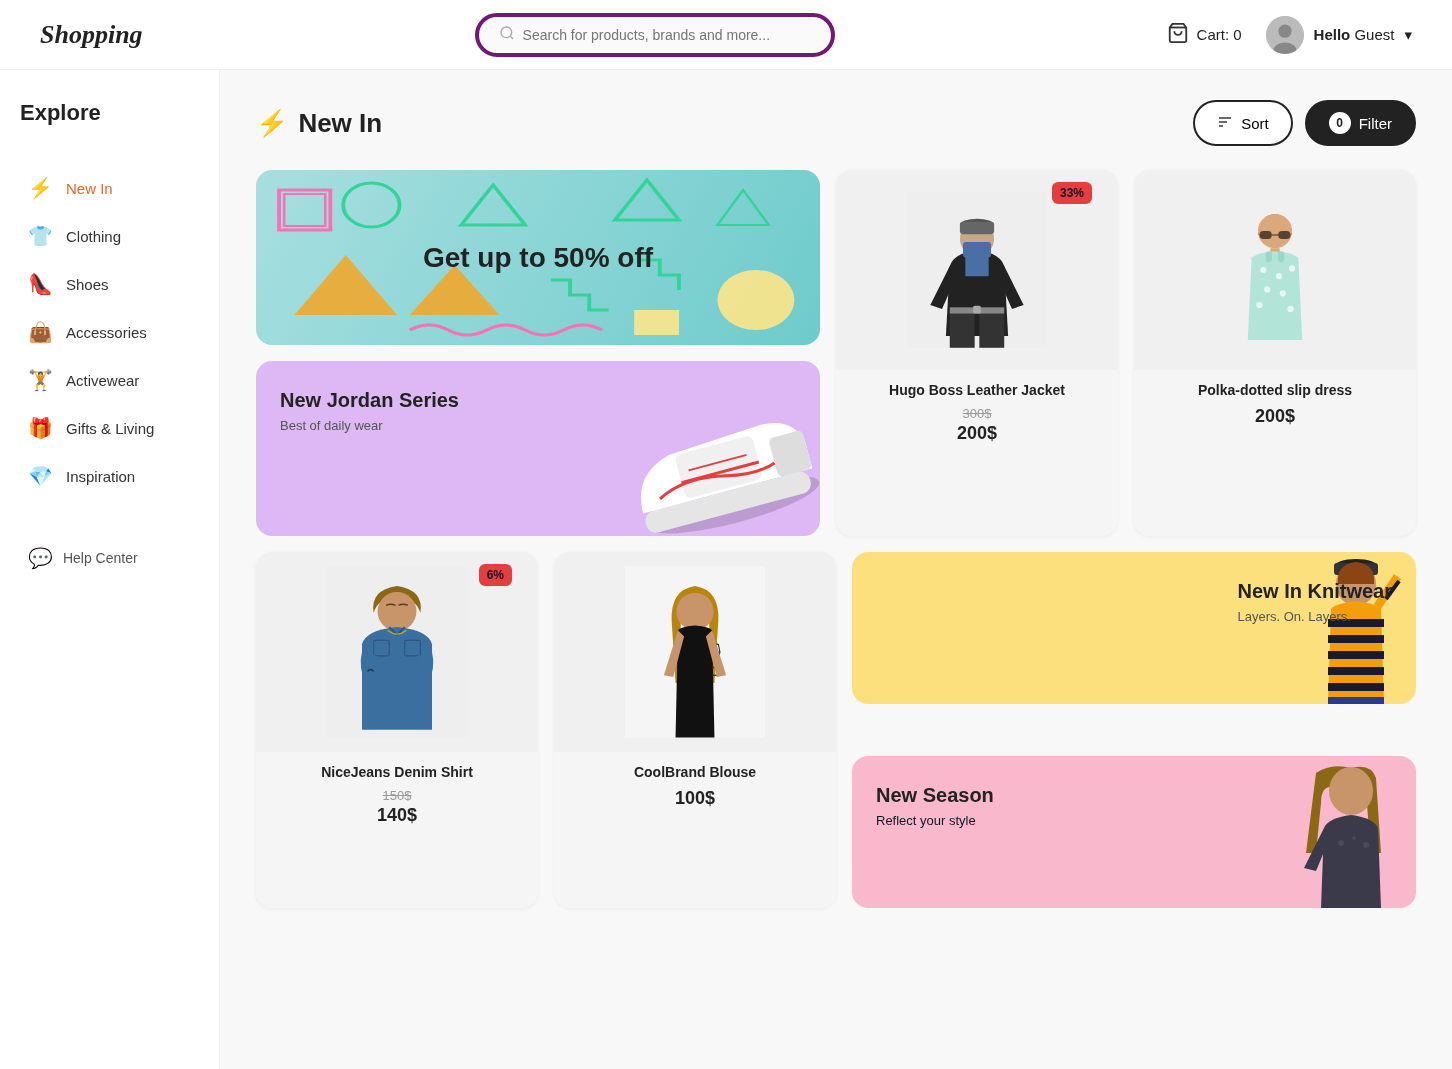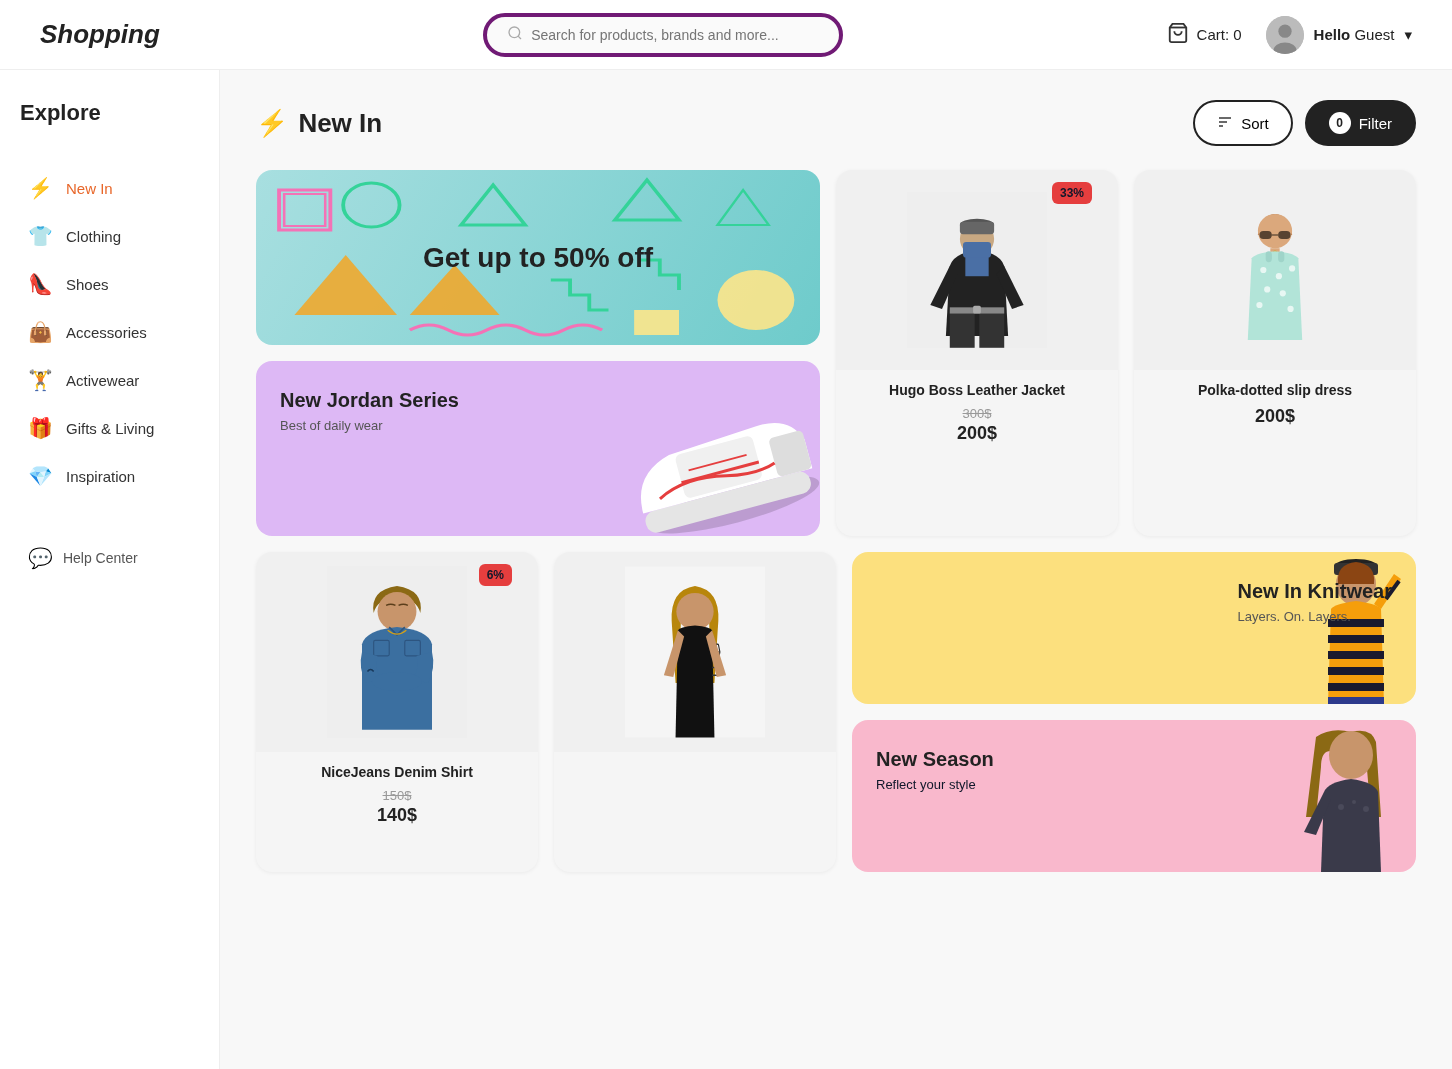--- a/index.html
+++ b/index.html
@@ -4,21 +4,21 @@
   <style>
     * { box-sizing: border-box; margin: 0; padding: 0; }
     body { font-family: -apple-system, BlinkMacSystemFont, 'Segoe UI', sans-serif; background: #f8f8f8; color: #222; }
 
     
     .header {
       display: flex; align-items: center; justify-content: space-between;
       padding: 0 40px; height: 70px; background: #fff;
       border-bottom: 1px solid #eee; position: sticky; top: 0; z-index: 100;
     }
-    .logo { font-family: Liberation Sans, sans-serif; font-style: italic; font-size: 26px; font-weight: bold; }
+    .logo { font-family: Liberation Serif, serif; font-style: italic; font-size: 26px; font-weight: bold; }
     .search-bar {
       display: flex; align-items: center; gap: 8px;
       border: 4px solid #701a75; border-radius: 24px; padding: 8px 20px;
       width: 360px; background: #fafafa;
     }
     .search-bar input {
       border: none; outline: none; background: transparent; font-size: 14px; color: #888; width: 100%;
     }
     .header-right { display: flex; align-items: center; gap: 24px; }
     .cart-btn { display: flex; align-items: center; gap: 8px; font-size: 15px; cursor: pointer; }
@@ -141,20 +141,21 @@
       width: 100%; min-height: 152px; position: relative;
       background: #fce07e; border-radius: 16px; overflow: hidden;
       display: flex; align-items: flex-start; justify-content: flex-end;
       padding: 28px 24px;
     }
     .pink-banner-inner {
       width: 100%; min-height: 152px; position: relative;
       background: #f9b8cc; border-radius: 16px; overflow: hidden;
       display: flex; align-items: flex-start; justify-content: flex-start;
       padding: 28px 24px;
+      margin-top: 36px;
     }
   </style>
 </head>
 <body>
 
 <header class="header">
   <div class="logo">Shopping</div>
   <div class="search-bar">
     <span>
       <svg width="16" height="16" viewBox="0 0 24 24" fill="none" stroke="#aaa" stroke-width="2">
@@ -435,20 +436,24 @@
             <path d="M112 110 L122 110" stroke="#333" stroke-width="2"></path>
             <path d="M112 120 L120 120" stroke="#333" stroke-width="2"></path>
             <path d="M112 130 L122 130" stroke="#333" stroke-width="2"></path>
             <path d="M112 140 L120 140" stroke="#333" stroke-width="2"></path>
             <path d="M120 100 L122 110 L120 120 L122 130 L120 140" fill="none" stroke="#333" stroke-width="1.5"></path>
 
             <path d="M68 82 L50 140 L62 142 L76 90 Z" fill="#c8956b"></path>
             <path d="M112 82 L130 140 L118 142 L104 90 Z" fill="#c8956b"></path>
           </svg>
         </div>
+        <div class="product-info">
+          <div class="product-name">CoolBrand Blouse</div>
+          <div class="product-price">100$</div>
+        </div>
       </div>
 
       <div class="bottom-right">
 
         <div class="yellow-banner-inner banner-card">
           <div style="position:relative;z-index:2;max-width:55%">
             <h3 style="font-size:20px;font-weight:700;margin-bottom:6px;">New In Knitwear</h3>
             <p style="font-size:13px;color:#555;">Layers. On. Layers.</p>
           </div>
 

